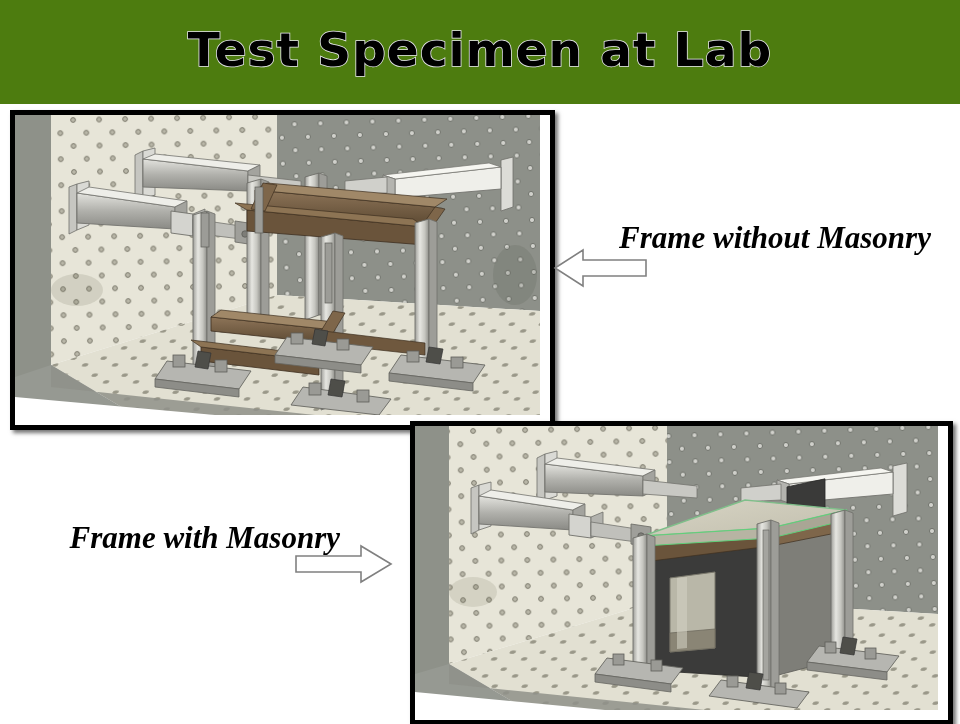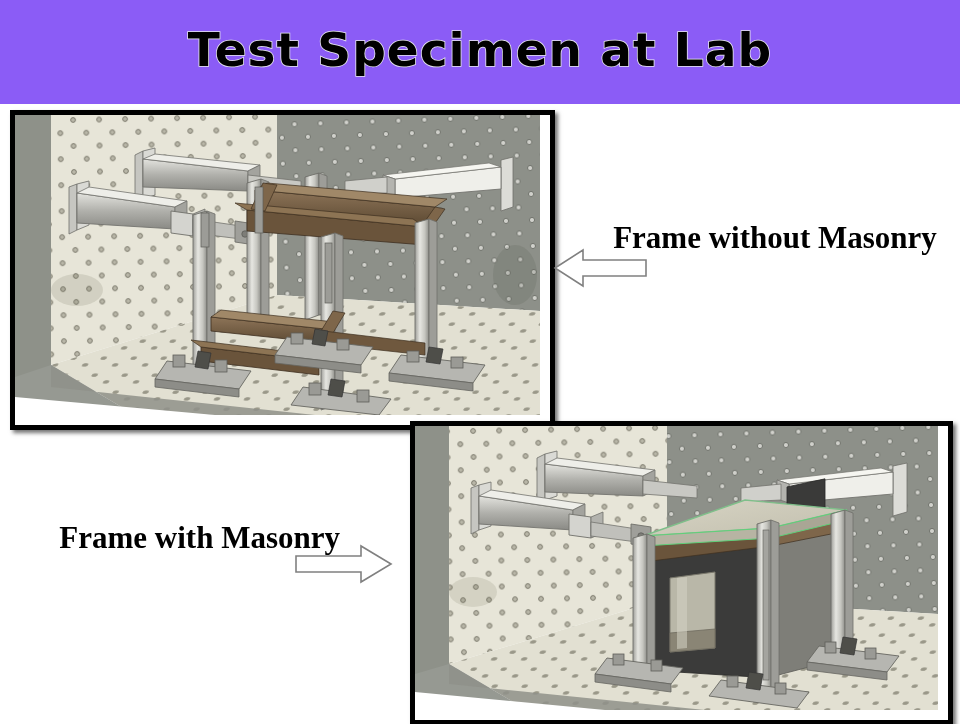--- a/index.html
+++ b/index.html
@@ -5,21 +5,21 @@
   html,body{margin:0;padding:0;}
   body{
     width:960px;height:724px;position:relative;overflow:hidden;
     background:#ffffff;
     font-family:"Liberation Serif",serif;
   }
 
   
   .title-bar{
     position:absolute;left:0;top:0;width:960px;height:104px;
-    background:#8b5cf6;
+    background:#4d7c0f;
   }
   .title-text{
     position:absolute;left:0;top:20px;width:960px;
     text-align:center;
     font-family:"DejaVu Sans",sans-serif;
     font-size:47px;font-weight:700;letter-spacing:1px;
     color:#000000;
     -webkit-text-stroke:1.5px #e9e9ef;
     paint-order:stroke fill;
     line-height:60px;
@@ -36,21 +36,21 @@
   #panel-top{left:10px;top:110px;width:535px;height:310px;}
   #panel-bottom{left:410px;top:421px;width:533px;height:294px;}
 
   .scene{position:absolute;left:0;top:0;right:0;bottom:0;overflow:hidden;background:#ffffff;}
 
   
   .callout{
     position:absolute;
     font-family:"Liberation Serif",serif;
     font-weight:700;color:#000000;
-    text-align:center;line-height:1.13;
+    text-align:center;line-height:1.13;font-style:italic;
   }
   #label-top{left:610px;top:220px;width:330px;font-size:31px;}
   #label-bottom{left:55px;top:520px;width:285px;font-size:31px;text-align:right;}
 
   .arrow-box{position:absolute;}
   #arrow-top{left:553px;top:246px;width:95px;height:44px;}
   #arrow-bottom{left:293px;top:542px;width:100px;height:44px;}
 </style>
 </head>
 <body>

